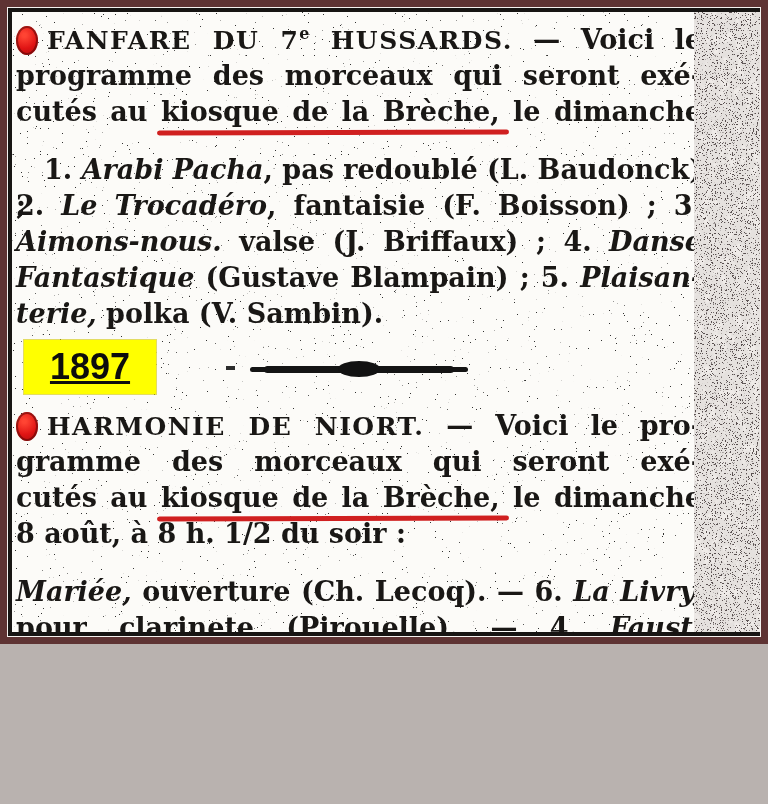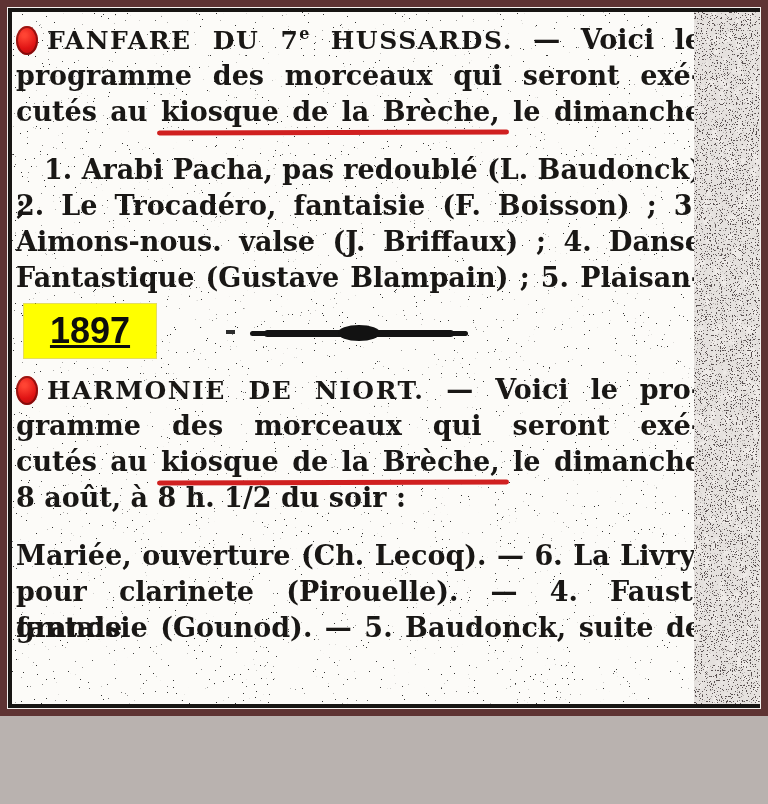--- a/index.html
+++ b/index.html
@@ -2,21 +2,21 @@
 <html style="--frame: #5e3333; --page: #fcfbf8; --ink: #191715; --hl: #ffff00; --marker: #e01414; --ul: #d02020;"><head>
 <meta charset="utf-8">
 <style>
   html,body{margin:0;padding:0;}
   body{
     width:768px;height:804px;overflow:hidden;
     background:#b9b2af;
     font-family:"DejaVu Serif", serif;
   }
   .frame{
-    box-sizing:border-box;width:768px;height:716px;
+    box-sizing:border-box;width:768px;height:644px;
     border:7px solid var(--frame,#5e3333);
     padding:1px;background:#f4f1ee;
   }
   .page{
     box-sizing:border-box;position:relative;width:100%;height:100%;
     border:4px solid #171513;border-right:none;
     background:var(--page,#fcfbf8);
     overflow:hidden;
   }
   .column{
@@ -26,21 +26,21 @@
     z-index:2;
   }
   .para + .para{margin-top:22px;}
   .line{
     text-align:justify;text-align-last:justify;
     height:36px;overflow:visible;white-space:nowrap0;
   }
   .line.nj{text-align-last:left;}
   .line.ind{text-indent:28px;}
   .caps{font-size:25px;letter-spacing:1.5px;}
-  .it{}
+  .it{font-style:italic;}
   .sup{font-size:16px;vertical-align:10px;line-height:0;letter-spacing:0;}
   .redline{position:relative;}
   .redline::after{
     content:"";position:absolute;left:-4px;right:-9px;bottom:-8px;height:5px;
     background:var(--ul,#d02020);border-radius:3px;transform:rotate(-0.15deg);
   }
   .bullet{
     display:inline-block;width:22px;height:29px;border-radius:50%;
     background:radial-gradient(circle at 38% 32%, #ff4433 8%, var(--marker,#e01414) 55%, #a50d0d 100%);
     box-shadow:inset 0 0 0 2px rgba(85,5,5,.55);
@@ -82,20 +82,21 @@
           <div class="para">
             <div class="line headline"><span class="bullet"></span><span class="caps ">FANFARE DU 7</span><span class="caps sup ">e</span><span class="caps "> HUSSARDS.</span><span> — Voici le</span></div>
             <div class="line"><span>programme des morceaux qui seront exé-</span></div>
             <div class="line"><span>cutés au </span><span class="redline">kiosque de la Brèche,</span><span> le dimanche</span></div>
           </div>
           <div class="para">
             <div class="line ind"><span>1. </span><span class="it ">Arabi Pacha</span><span>, pas redoublé (L. Baudonck) ;</span></div>
             <div class="line"><span>2. </span><span class="it ">Le Trocadéro</span><span>, fantaisie (F. Boisson) ; 3.</span></div>
             <div class="line"><span class="it ">Aimons-nous.</span><span> valse (J. Briffaux) ; 4. </span><span class="it ">Danse</span></div>
             <div class="line"><span class="it ">Fantastique</span><span> (Gustave Blampain) ; 5. </span><span class="it ">Plaisan-</span></div>
+            <div class="line nj"><span class="it ">terie,</span><span> polka (V. Sambin).</span></div>
           </div>
         </div>
 
       <div class="sep-row">
         <div class="year-badge">1897</div>
         <div class="ornament">
           <span class="orn-dash"></span>
           <span class="orn-bar"></span>
           <span class="orn-lens"></span>
         </div>

